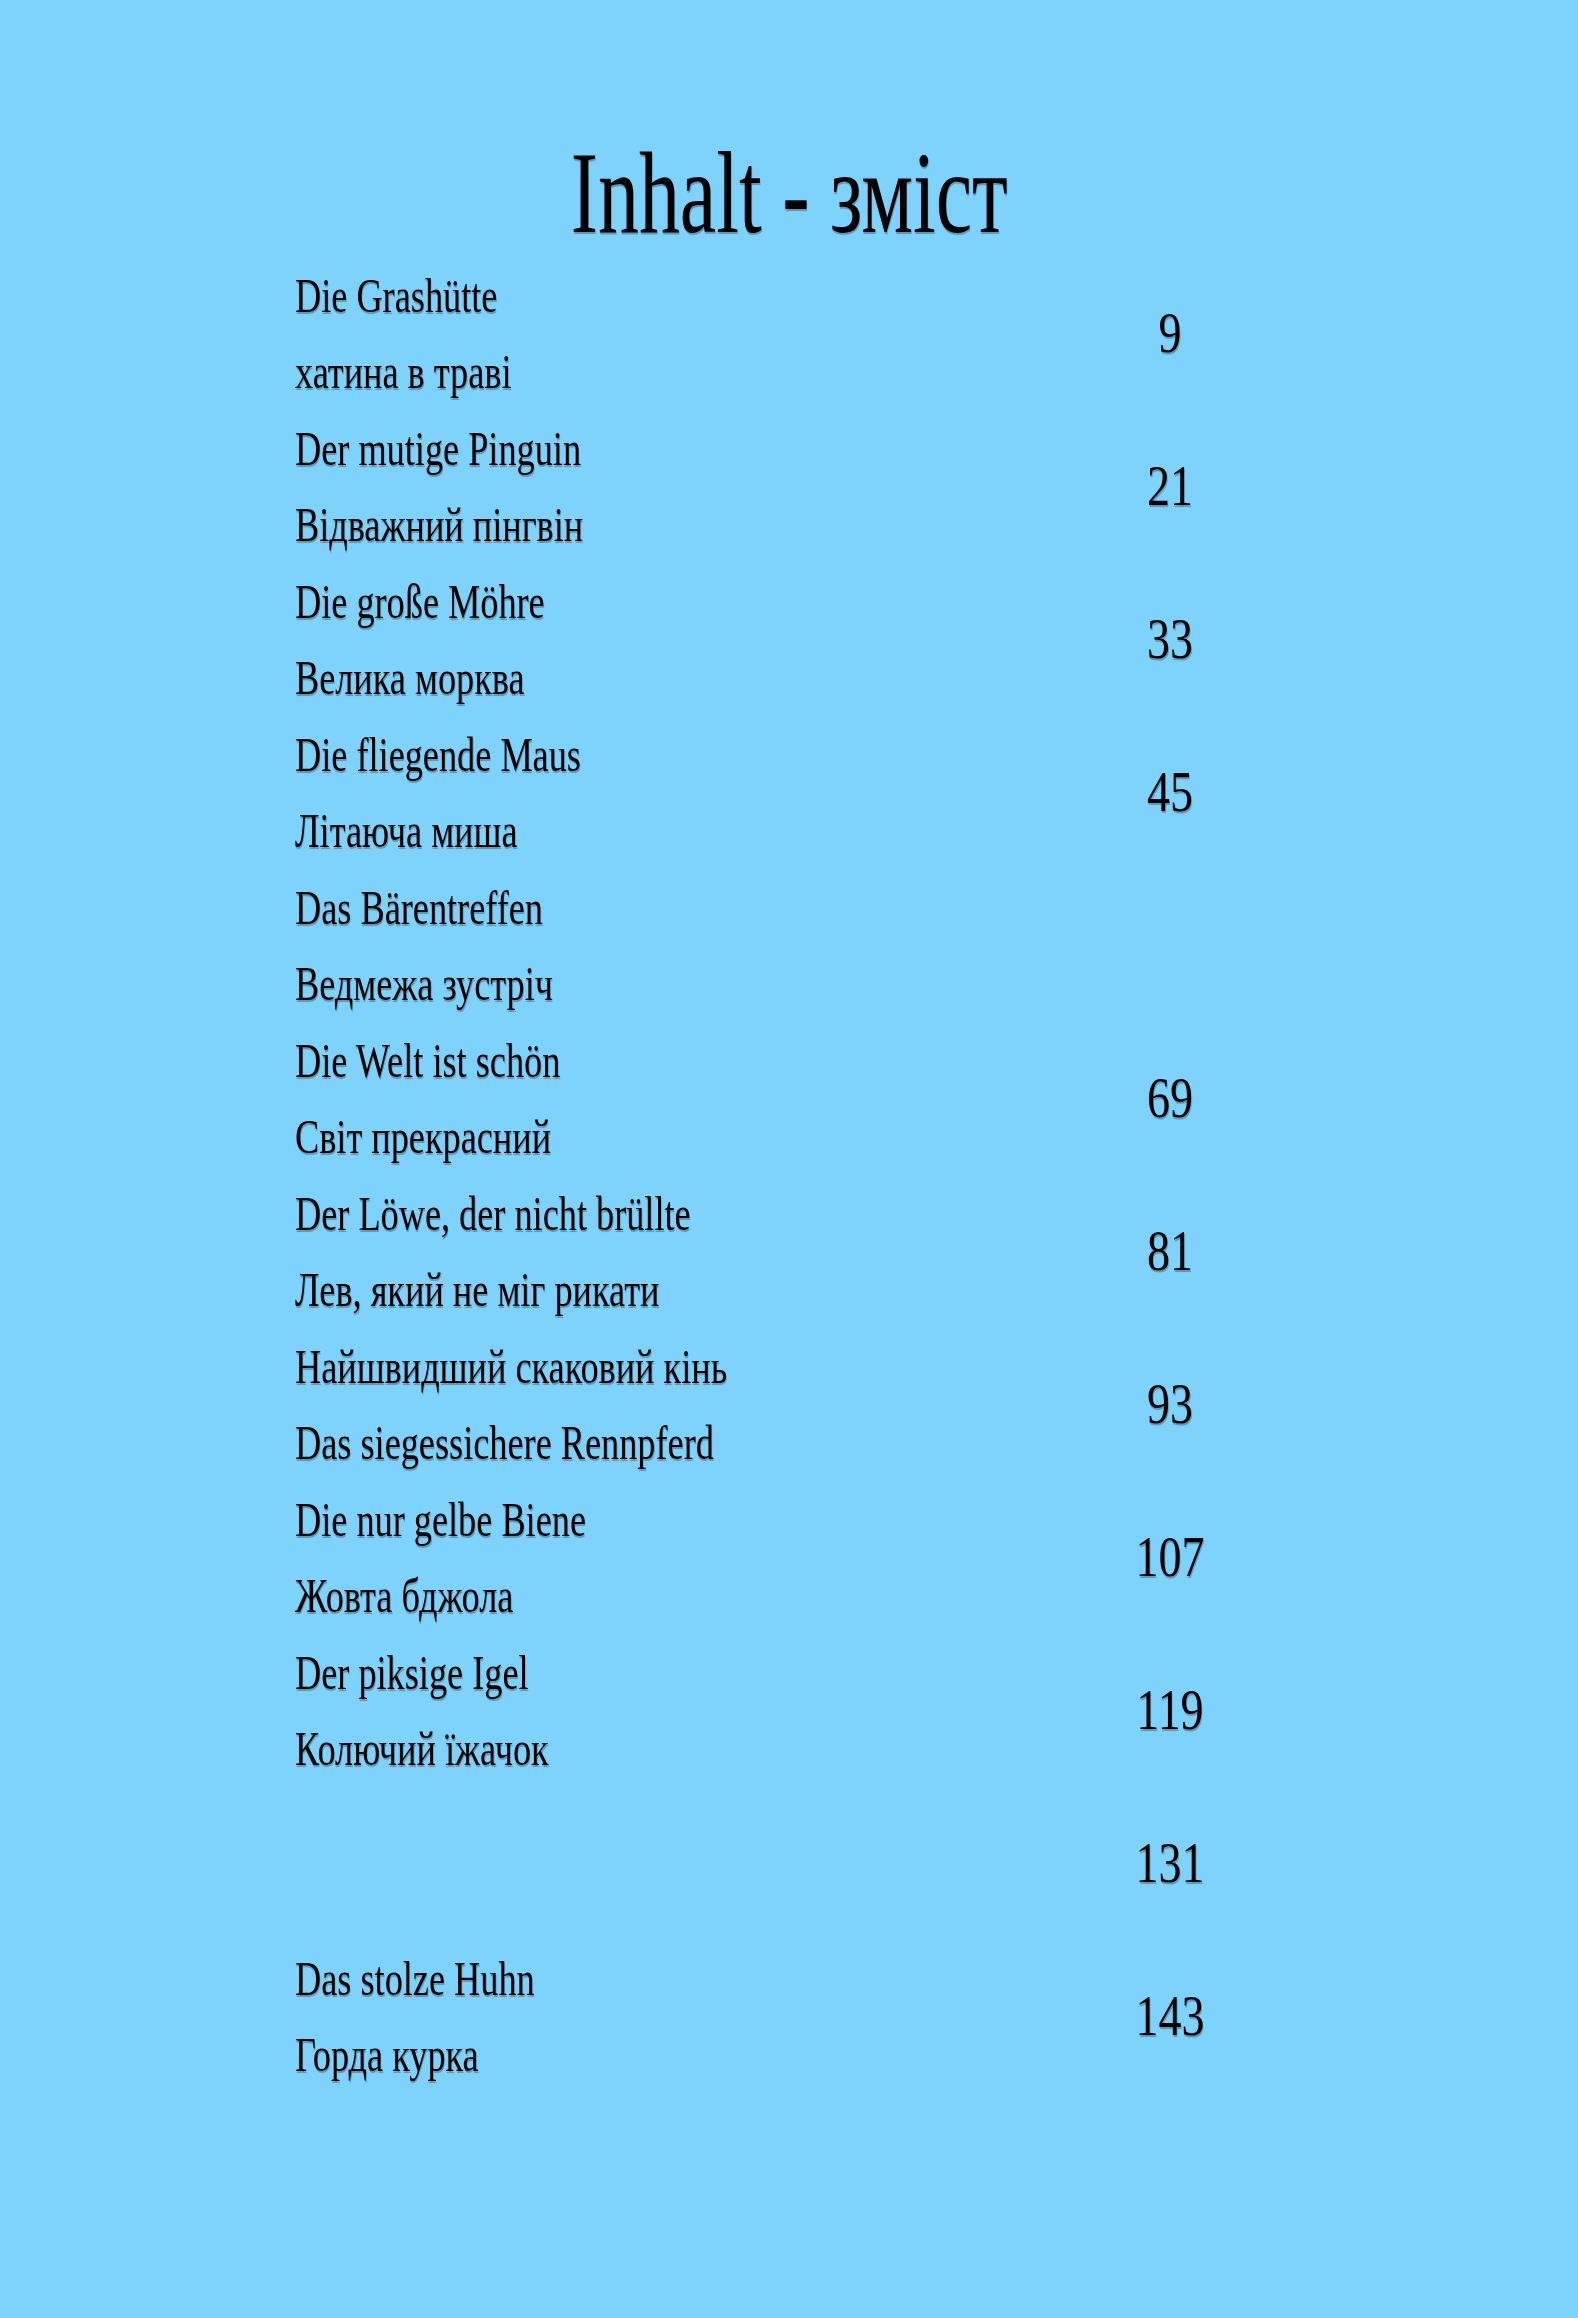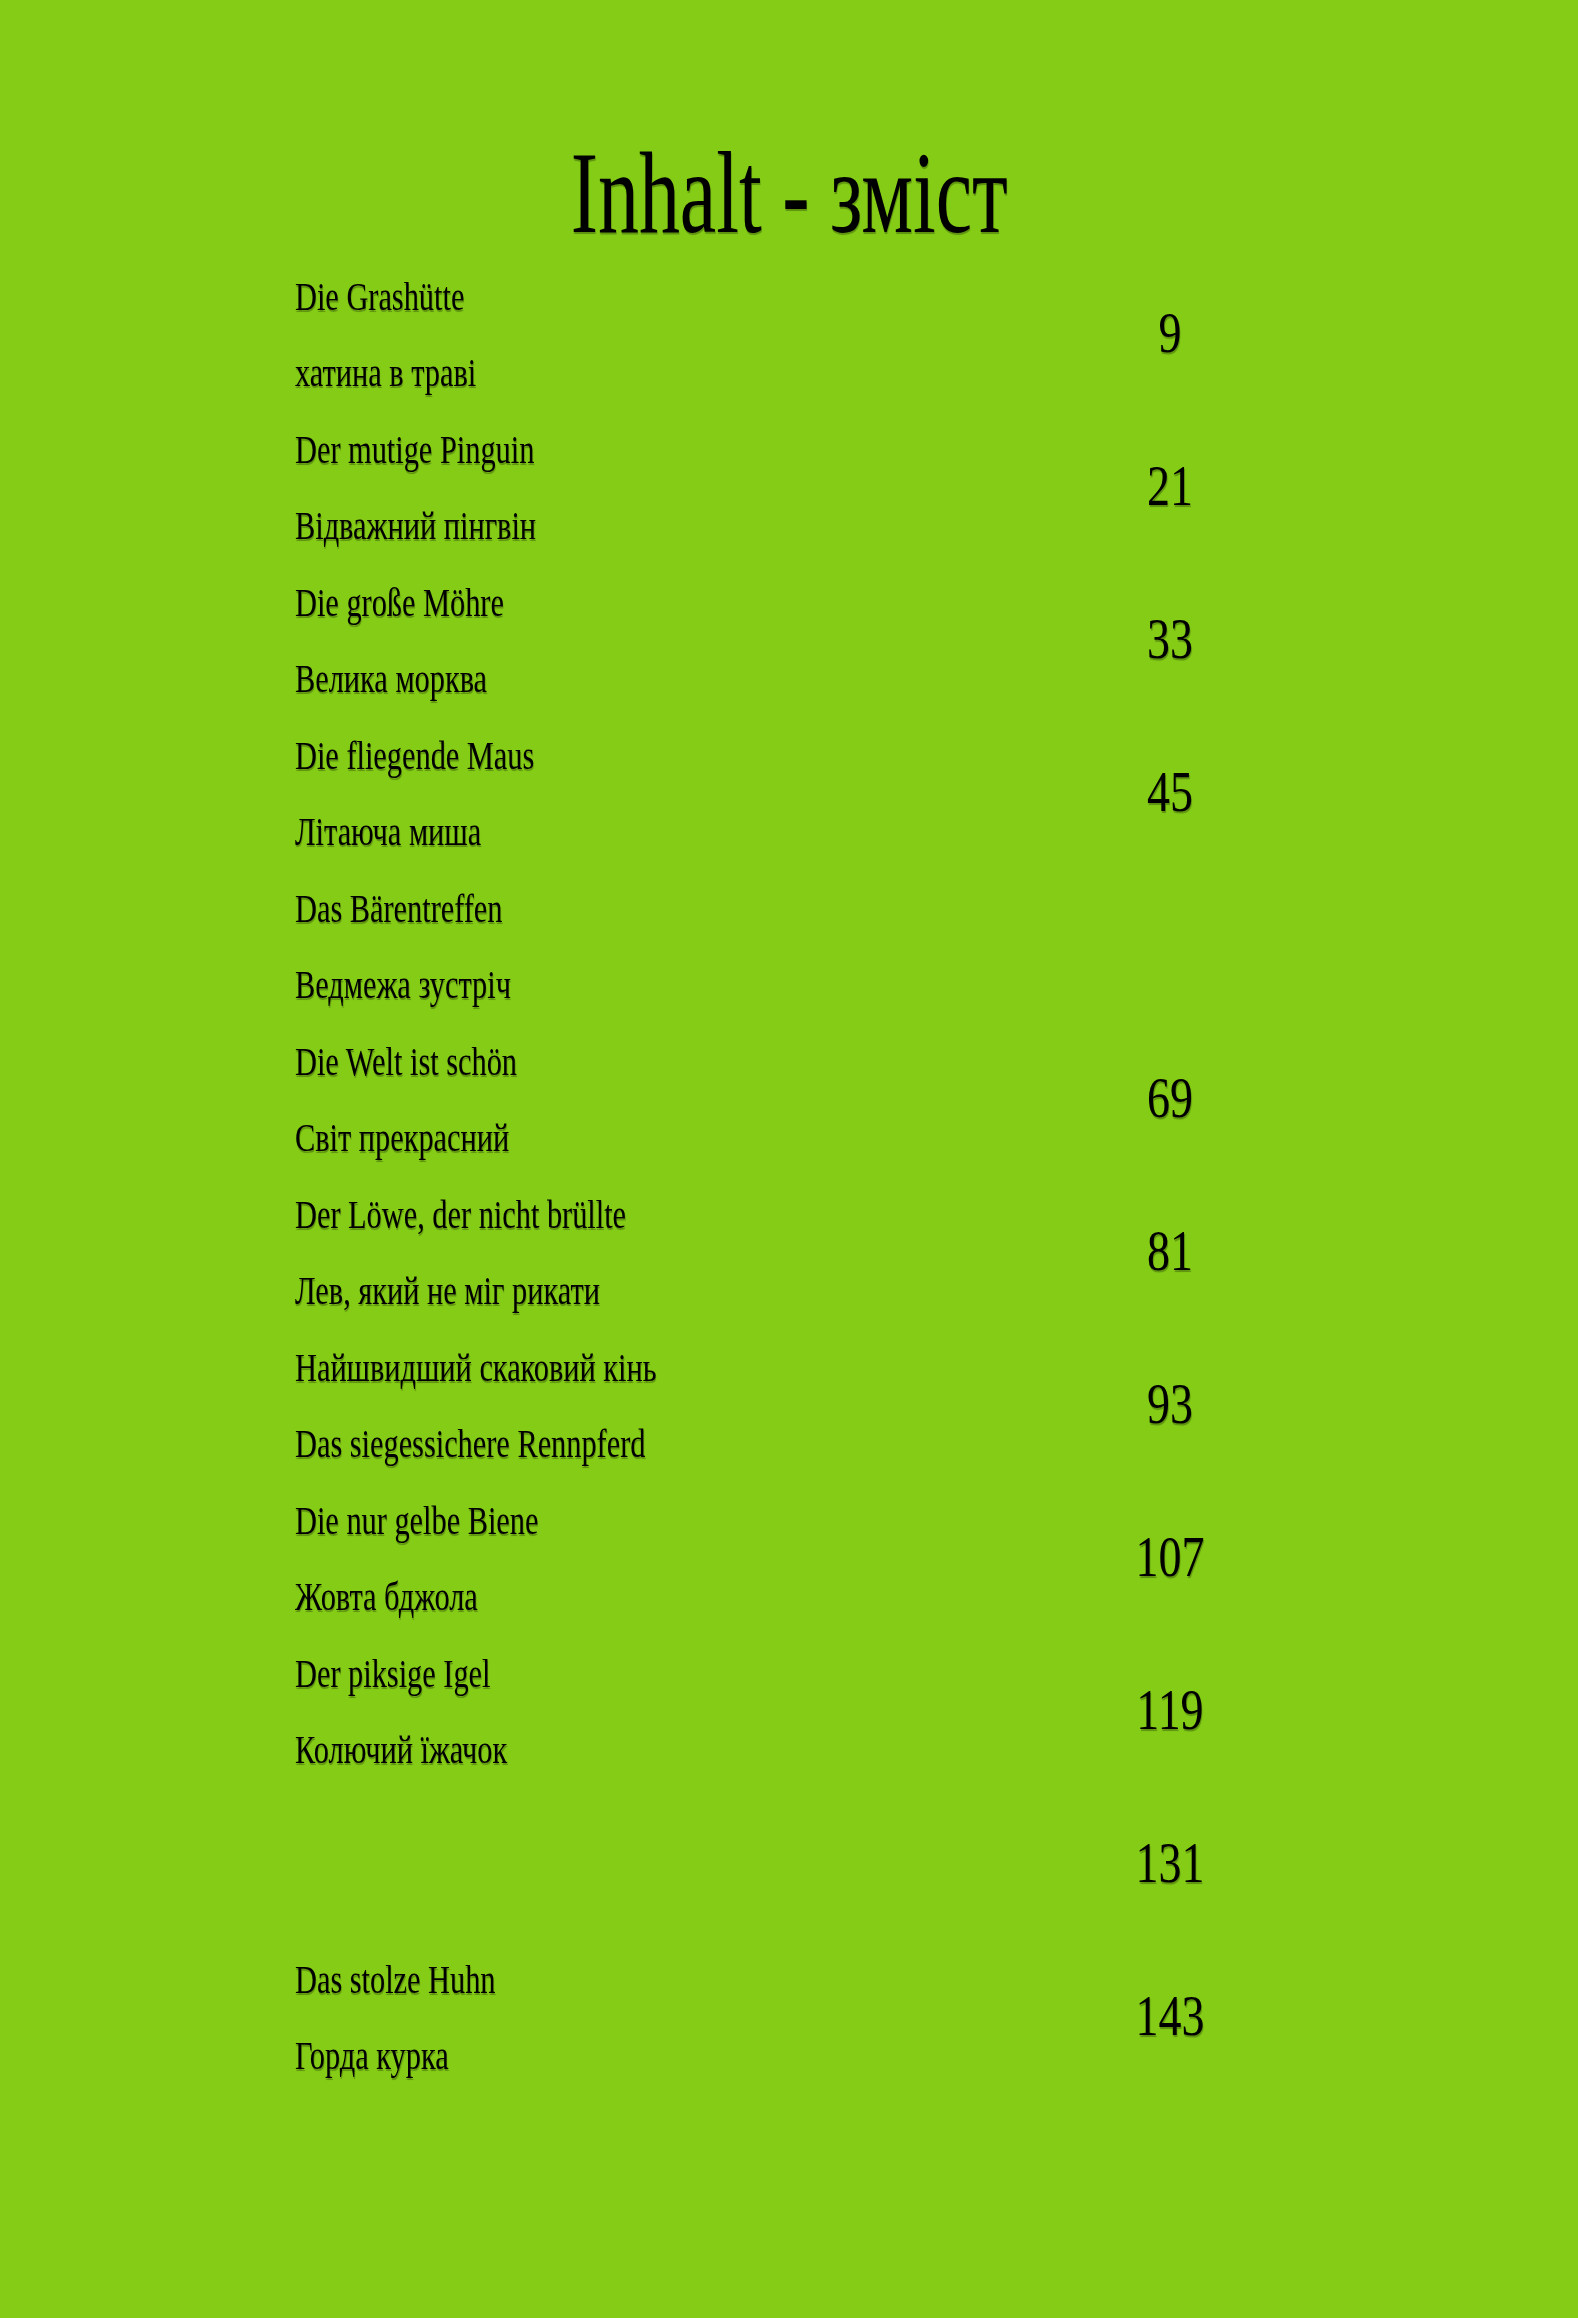--- a/index.html
+++ b/index.html
@@ -11,21 +11,21 @@
     width: 1578px;
     height: 2319px;
     position: relative;
     font-family: "Liberation Serif", "DejaVu Serif", serif;
     color: #000000;
     overflow: hidden;
   }
   .page {
     position: absolute;
     inset: 0;
-    background: #84cc16;
+    background: #7dd3fc;
   }
   
   .squeeze {
     display: inline-block;
     transform: scaleX(0.74);
     transform-origin: left bottom;
     white-space: nowrap;
   }
   .title {
     position: absolute;
@@ -51,21 +51,21 @@
     width: 100%;
   }
   .row {
     position: relative;
     height: 153px;
   }
   .titles {
     position: absolute;
     left: 295px;
     top: 0.8px;
-    font-size: 41px;
+    font-size: 49px;
     line-height: 76px;
     text-shadow: 0.8px 1.6px 0.8px rgba(0,0,0,0.28);
   }
   .line {
     display: block;
     height: 76px;
   }
   .pagenum {
     position: absolute;
     left: 1094px;

